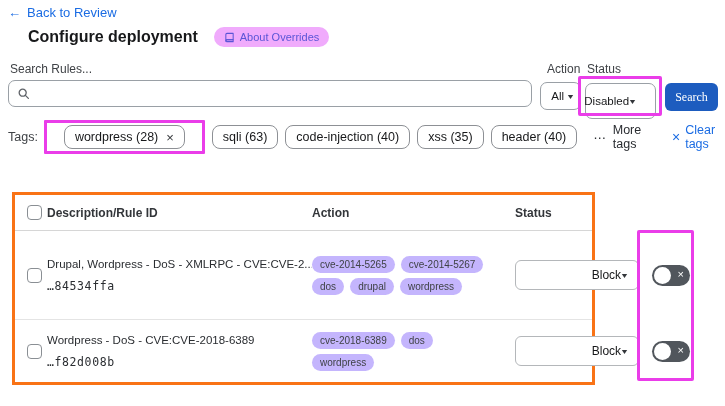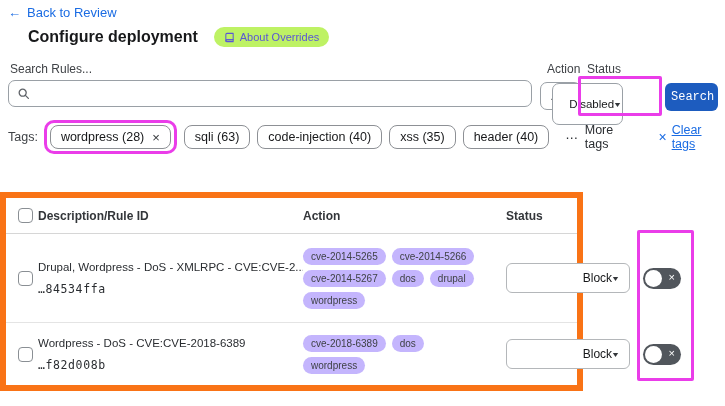--- a/index.html
+++ b/index.html
@@ -6,59 +6,59 @@
   * { box-sizing:border-box; }
   body { margin:0; background:#fff; }
   .page { position:relative; width:725px; height:406px; background:#ffffff;
           font-family:"Liberation Sans","DejaVu Sans",sans-serif; color:#222; overflow:hidden; }
 
   .back { position:absolute; left:8px; top:5px; font-size:13px; color:var(--link);
           display:flex; align-items:center; gap:6px; cursor:pointer; text-decoration:none; }
 
   .title-row { position:absolute; left:8px; top:27px; display:flex; align-items:center; gap:16px;margin-left:20px; }
   .title-row h1 { margin:0; font-size:16px; font-weight:700; color:#17181a; }
-  .badge { display:inline-flex; align-items:center; gap:5px; background:#bef264; color:#5a55d6;
+  .badge { display:inline-flex; align-items:center; gap:5px; background:#f0abfc; color:#5a55d6;
            font-size:11px; padding:4px 10px; border-radius:10px; cursor:pointer; }
 
   .search-label { position:absolute; left:10px; top:62px; font-size:12px; color:#3f4246; }
   .search-box { position:absolute; left:8px; top:80px; width:524px; height:27px;
                 border:1px solid #9aa0a6; border-radius:7px; display:flex; align-items:center;
                 padding:0 8px; background:#fff; }
   .search-box input { border:none; outline:none; flex:1; font-size:12px; margin-left:6px; font-family:inherit; }
 
   .flt-label { position:absolute; font-size:12px; color:#3f4246; top:62px; }
   .action-label { left:547px; } .status-label { left:587px; }
 
   .select { border:1px solid #9aa0a6; border-radius:7px; background:#fff; display:flex;
             align-items:center; justify-content:flex-end; font-size:11.5px; color:#17181a;
             cursor:pointer; }
   .caret { font-size:7px; color:#33363a; transform:scaleX(1.3); }
   .action-select { position:absolute; left:540px; top:82px; width:41px; height:28px; padding:0 6px; gap:3px; }
-  .status-select { position:absolute; left:552px; top:83px; width:71px; height:42px; padding:0 1px; }
+  .status-select { position:absolute; left:585px; top:83px; width:71px; height:36px; padding:0 19px; }
 
   .hl { border:3px solid var(--hl); pointer-events:none; z-index:6; }
   .hl-status-filter { position:absolute; left:578px; top:76px; width:84px; height:40px; border-radius:2px; }
   .hl-toggles { position:absolute; left:637px; top:230px; width:57px; height:151px; border-radius:2px; }
 
   .search-btn { position:absolute; left:665px; top:83px; width:53px; height:28px; background:var(--btn);
-                color:#fff; border:none; border-radius:6px; font-size:12px; font-family:Liberation Mono, monospace; cursor:pointer; }
+                color:#fff; border:none; border-radius:6px; font-size:12px; font-family:Liberation Serif, serif; cursor:pointer; }
 
   .tags-row { position:absolute; left:8px; top:120px; height:34px; display:flex; align-items:center; }
   .tags-label { font-size:12.5px; color:#3f4246; }
-  .hl-wrap { margin-left:6px; border:3px solid var(--hl); border-radius:10px; padding:2px 3px; display:inline-flex; }
+  .hl-wrap { margin-left:6px; border:3px solid var(--hl); border-radius:1px; padding:2px 17px; display:inline-flex; }
   .pill { display:inline-flex; align-items:center; gap:8px; border:1px solid #8d9095; border-radius:8px;
           padding:4px 10px; font-size:12.5px; color:#17181a; background:#fff; cursor:pointer; white-space:nowrap; }
   .pill-x { font-size:13px; color:#33363a; line-height:1; }
   .tag-pill { margin-left:7px; }
   .more-tags { margin-left:16px; font-size:12.5px; color:#2a2d31; display:flex; align-items:center; gap:7px; cursor:pointer; }
   .clear-tags { margin-left:22px; font-size:12.5px; color:var(--link); display:flex; align-items:center; gap:5px; cursor:pointer; }
-  .clear-tags .lbl { text-decoration:underline; }
+  .clear-tags .lbl { }
   .clear-x { font-size:14px; line-height:1; }
 
-  .table { position:absolute; left:0; top:192px; width:583px; border:6px solid #f97316; background:#fff; }
+  .table { position:absolute; left:12px; top:192px; width:583px; border:3px solid #f97316; background:#fff; }
   .trow { display:grid; grid-template-columns:32px 265px 203px 135px 1fr; align-items:center; }
   .thead { height:36px; border-bottom:1px solid #d6d6d6; font-weight:700; font-size:12px; color:#33363a; }
   .row1 { height:88px; }
   .row2 { height:63px; border-top:1px solid #e4e4e4; }
   .cb { width:15px; height:15px; border:1.5px solid #8a8f94; border-radius:4px; margin-left:12px;
         background:#fff; cursor:pointer; }
   .desc-cell { font-size:11.5px; color:#2a2d31; }
   .desc-line { white-space:nowrap; overflow:hidden; }
   .rule-id { margin-top:9px; font-family:"DejaVu Sans Mono","Liberation Mono",monospace;
              font-size:11.5px; letter-spacing:0.6px; color:#2a2d31; }
@@ -153,21 +153,20 @@
     </div>
 
     <div class="trow row1">
       <div class="cb"></div>
       <div class="desc-cell">
         <div class="desc-line">Drupal, Wordpress - DoS - XMLRPC - CVE:CVE-2...</div>
         <div class="rule-id">…84534ffa</div>
       </div>
       <div class="tags-cell">
         <span class="tag">cve-2014-5265</span>
-        <span class="tag">cve-2014-5266</span>
         <span class="tag">cve-2014-5267</span>
         <span class="tag">dos</span>
         <span class="tag">drupal</span>
         <span class="tag">wordpress</span>
       </div>
       <div class="action-cell">
         <div class="select">
           <span>Block</span>
           <span class="caret">▼</span>
         </div>

